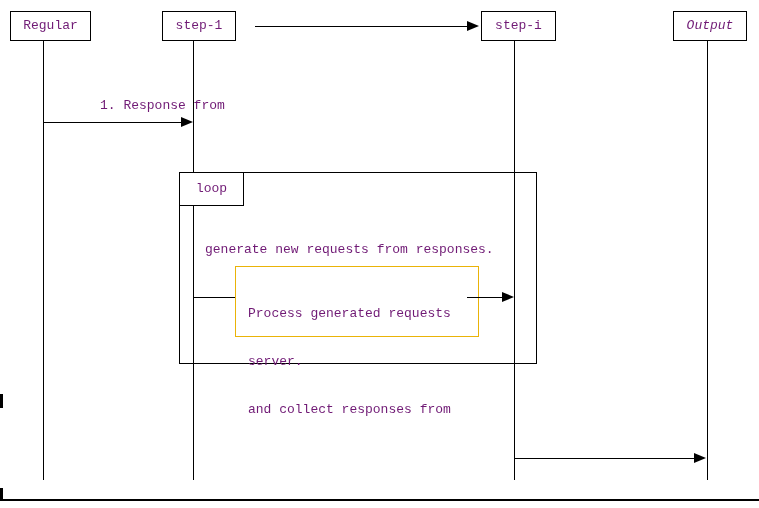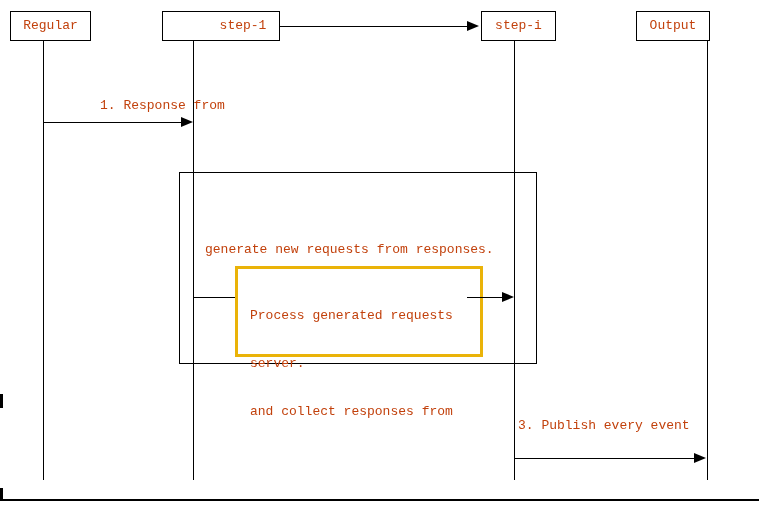--- a/index.html
+++ b/index.html
@@ -8,21 +8,21 @@
     background: #ffffff;
   }
   #canvas {
     position: relative;
     width: 759px;
     height: 508px;
     background: #ffffff;
     overflow: hidden;
     font-family: "Liberation Mono", "DejaVu Sans Mono", monospace;
     font-size: 13px;
-    color: #c2410c;
+    color: #701a75;
   }
   .actor-box {
     position: absolute;
     top: 11px;
     height: 28px;
     border: 1px solid #000000;
     background: #ffffff;
     text-align: center;
     line-height: 28px;
     white-space: nowrap;
@@ -77,23 +77,23 @@
     text-align: center;
     line-height: 32px;
     z-index: 2;
   }
   .process-box {
     position: absolute;
     left: 235px;
     top: 266px;
     width: 230px;
     height: 62px;
-    border: 3px solid #eab308;
+    border: 1px solid #eab308;
     background: #ffffff;
-    padding: 7px 0 16px 12px;
+    padding: 7px 0 0 12px;
     line-height: 16px;
     white-space: pre;
     z-index: 2;
     box-sizing: content-box;
   }
   .bottom-border {
     position: absolute;
     left: 0;
     top: 499px;
     width: 759px;
@@ -111,63 +111,65 @@
   .line-row { display: block; }
 </style>
 </head>
 <body>
 
 <div id="canvas">
 
   <div class="actor-box" style="left:10px; width:79px;">
     <span>Regular</span>
   </div>
-  <div class="actor-box" style="left:162px; width:72px;padding-left:44px;">
+  <div class="actor-box" style="left:162px; width:72px;">
     <span>step-1</span>
   </div>
   <div class="actor-box" style="left:481px; width:73px;">
     <span>step-i</span>
   </div>
-  <div class="actor-box" style="left:636px; width:72px;">
+  <div class="actor-box" style="left:673px; width:72px;font-style:italic;">
     <span>Output</span>
   </div>
 
   <div class="lifeline" style="left:43px;"></div>
   <div class="lifeline" style="left:193px;"></div>
   <div class="lifeline" style="left:514px;"></div>
   <div class="lifeline" style="left:707px;"></div>
 
   <div class="shaft" style="left:255px; top:26px; width:213px;"></div>
   <div class="arrow-head" style="left:467px; top:21px;"></div>
 
   <div class="msg-text" style="left:57px; top:66px;margin-left:43px;">
     <span class="line-row">1. Response from</span>
   </div>
   <div class="shaft" style="left:43px; top:122px; width:139px;"></div>
   <div class="arrow-head" style="left:181px; top:117px;"></div>
 
   <div class="loop-fragment"></div>
+  <div class="loop-label">
+    <span>loop</span>
+  </div>
 
   <div class="msg-text" style="left:205px; top:210px;">
     <span class="line-row">generate new requests from responses.</span>
   </div>
 
   <div class="shaft" style="left:193px; top:297px; width:42px;"></div>
 
   <div class="process-box">
     <span class="line-row">Process generated requests</span>
     <span class="line-row">server.</span>
     <span class="line-row">and collect responses from</span>
   </div>
 
   <div class="shaft" style="left:467px; top:297px; width:36px;"></div>
   <div class="arrow-head" style="left:502px; top:292px;"></div>
 
   <div class="msg-text" style="left:518px; top:386px;">
-    <span class="line-row">3. Publish every event</span>
     
     
   </div>
   <div class="shaft" style="left:514px; top:458px; width:181px;"></div>
   <div class="arrow-head" style="left:694px; top:453px;"></div>
 
   <div class="bottom-border"></div>
   <div class="edge-mark" style="top:394px; height:14px;"></div>
   <div class="edge-mark" style="top:488px; height:13px;"></div>
 

